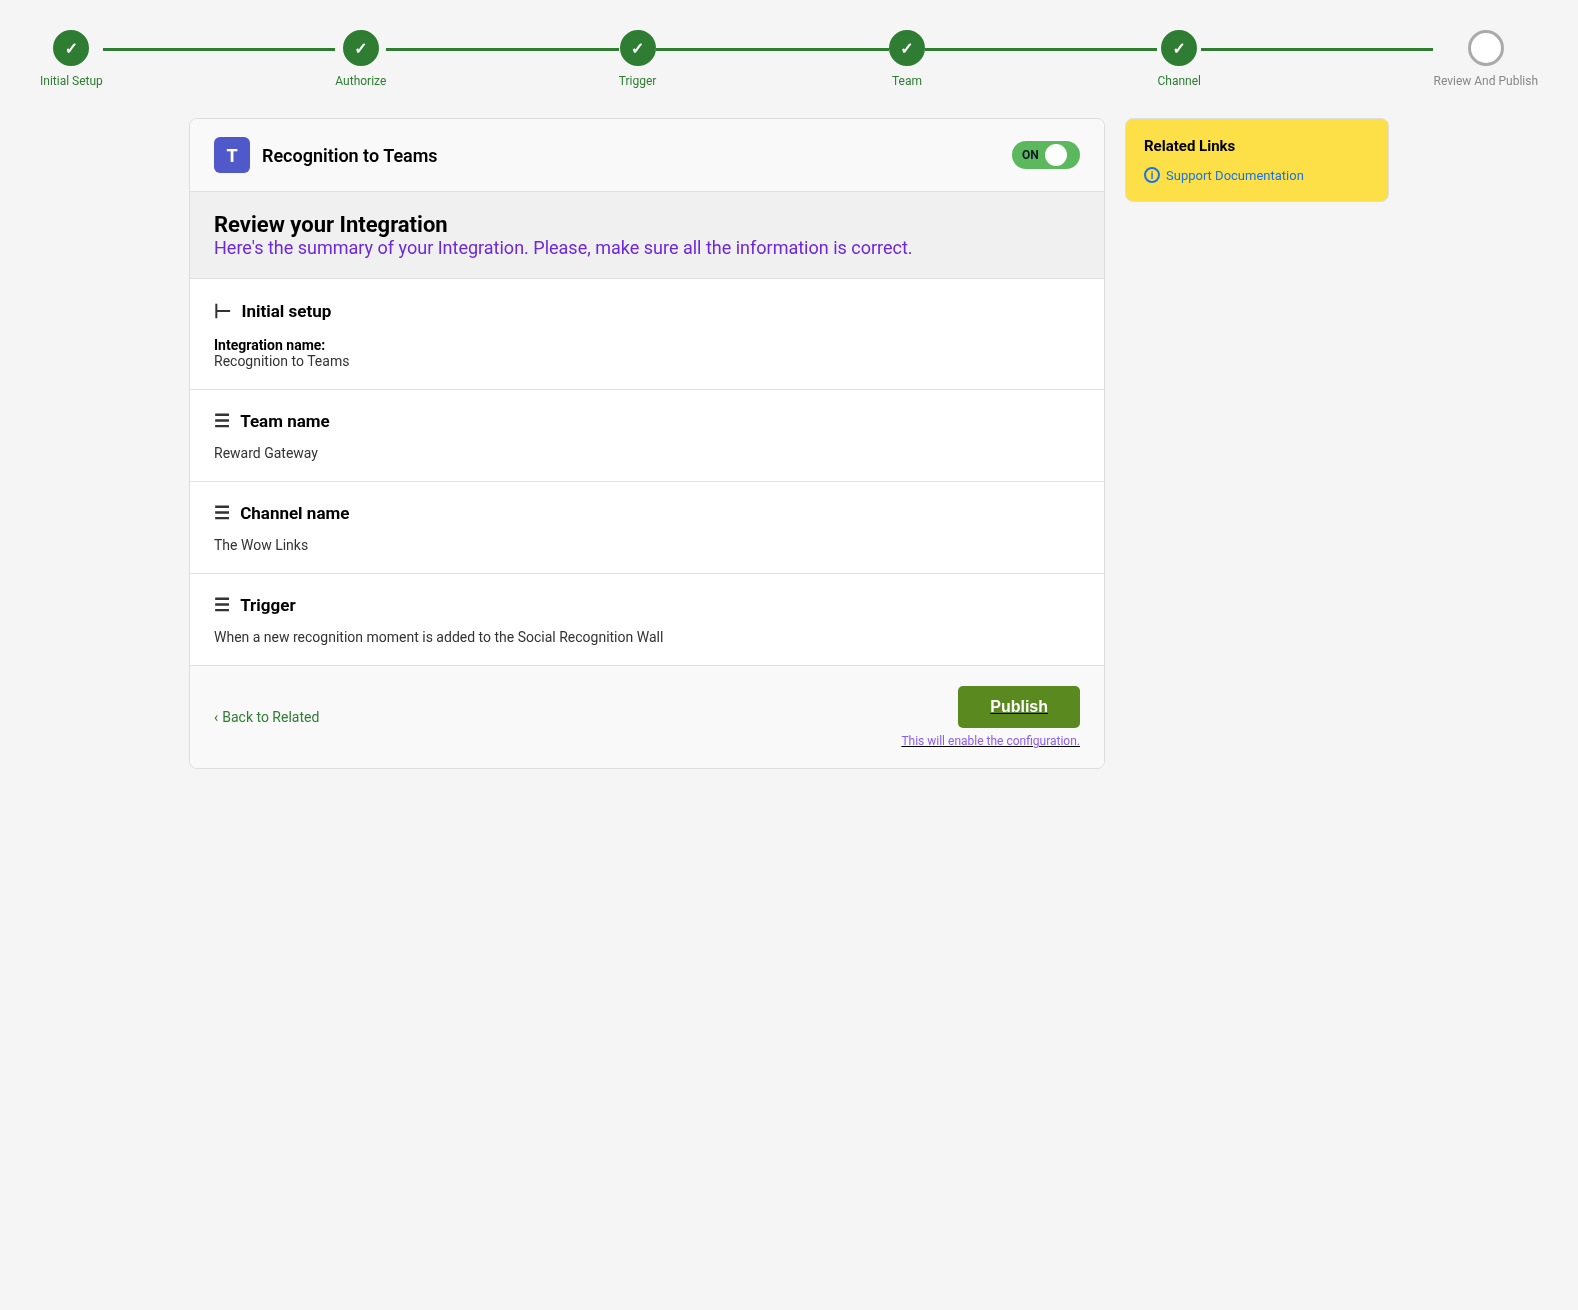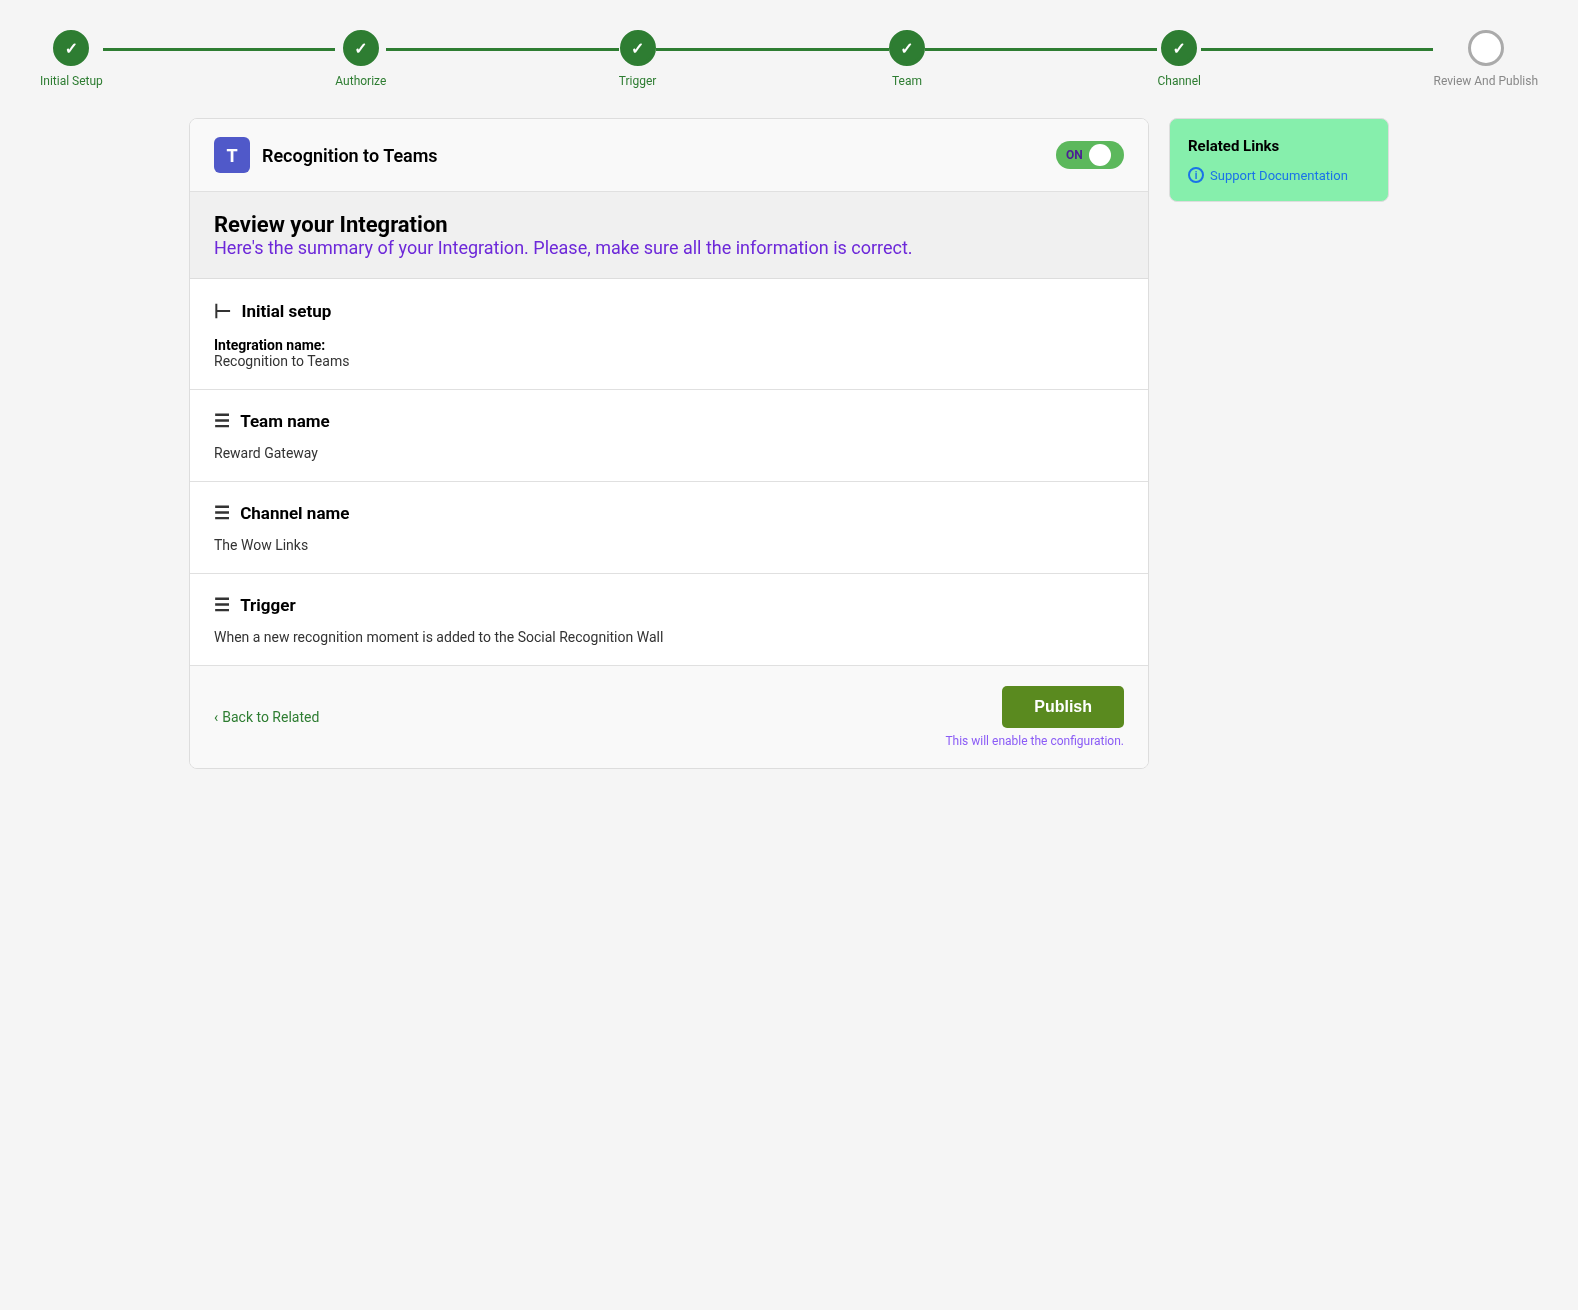--- a/index.html
+++ b/index.html
@@ -106,21 +106,21 @@
       background: #5cb85c;
       border-radius: 20px;
       padding: 3px 4px 3px 10px;
       display: flex;
       align-items: center;
       gap: 6px;
       cursor: pointer;
       min-width: 68px;
     }
     .toggle-label {
-      color: #4c1d95;
+      color: #0f172a;
       font-size: 12px;
       font-weight: bold;
     }
     .toggle-knob {
       width: 22px;
       height: 22px;
       background: white;
       border-radius: 50%;
     }
 
@@ -183,40 +183,41 @@
       display: flex;
       align-items: center;
       gap: 4px;
       text-decoration: none;
     }
     .publish-area {
       display: flex;
       flex-direction: column;
       align-items: flex-end;
       gap: 6px;
+      text-decoration: underline;
     }
     .publish-btn {
       background: #5a8a1f;
       color: white;
       border: none;
       border-radius: 5px;
       padding: 12px 32px;
       font-size: 16px;
       font-weight: 600;
       cursor: pointer;
     }
     .publish-note {
       font-size: 12px;
       color: #8b5cf6;
     }
 
     
     .right-panel {
-      width: 220px;
-      background: #86efac;
+      width: 264px;
+      background: #fde047;
       border: 1px solid #ddd;
       border-radius: 8px;
       padding: 18px;
       height: fit-content;
     }
     .related-title {
       font-size: 15px;
       font-weight: 700;
       margin-bottom: 12px;
     }

